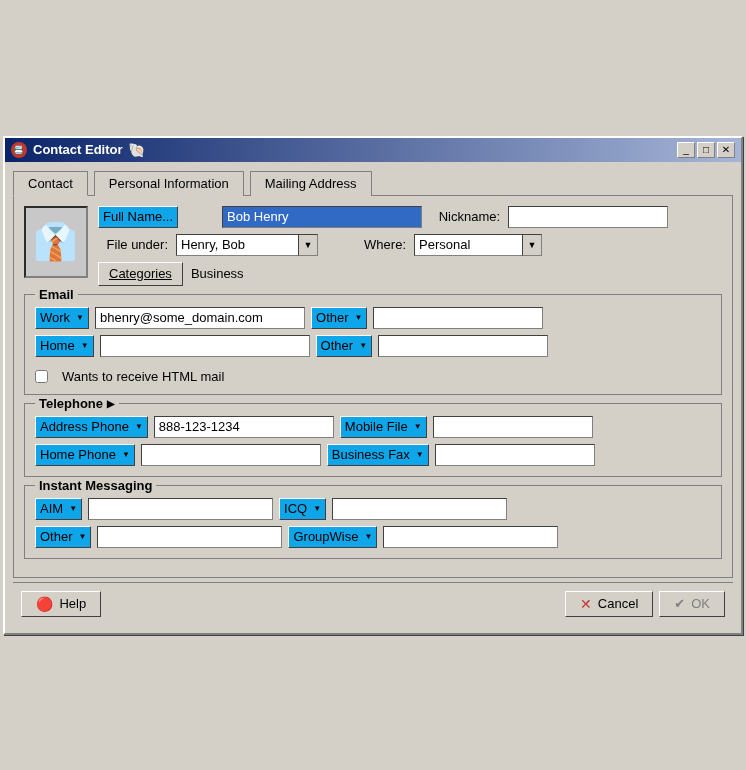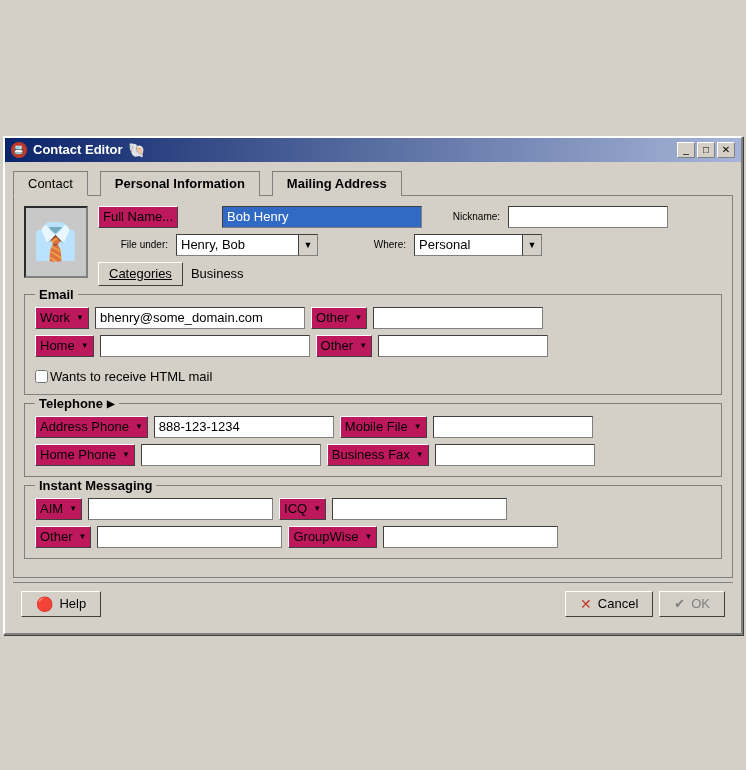--- a/index.html
+++ b/index.html
@@ -55,33 +55,32 @@
       border-left-color: #fff;
       font-size: 10px;
       cursor: pointer;
       display: flex; align-items: center; justify-content: center;
     }
     .window-body {
       padding: 8px;
     }
     .tabs {
       display: flex;
-      gap: 12px;
+      gap: 6px;
       margin-bottom: 0;
     }
     .tab {
       padding: 4px 14px;
       background: #d4d0c8;
       border: 1px solid #808080;
       border-bottom: none;
       cursor: pointer;
       font-size: 13px;
       position: relative;
       top: 1px;
-      font-weight: bold;
     }
     .tab.active {
       background: #d4d0c8;
       border-bottom: 1px solid #d4d0c8;
       z-index: 1;
       font-weight: normal;
     }
     .tab-content {
       border: 1px solid #808080;
       background: #d4d0c8;
@@ -113,42 +112,42 @@
       gap: 6px;
     }
     .field-row {
       display: flex;
       align-items: center;
       gap: 8px;
     }
     .field-label {
       min-width: 70px;
       text-align: right;
-      font-size: 10px;
+      font-size: 13px;
     }
     .text-input {
       height: 22px;
       background: white;
       border: 1px solid #808080;
       border-top-color: #404040;
       border-left-color: #404040;
       padding: 2px 4px;
       font-size: 13px;
     }
     .text-input.highlighted {
       background: #316ac5;
       color: white;
       margin-left: 36px;
     }
     .text-input.w200 { width: 200px; }
     .text-input.w150 { width: 122px; }
     .text-input.w120 { width: 108px; }
     .select-btn {
       height: 22px;
-      background: #be185d;
+      background: #0ea5e9;
       border: 1px solid #fff;
       border-right-color: #404040;
       border-bottom-color: #404040;
       display: flex;
       align-items: center;
       padding: 0 4px;
       cursor: pointer;
       gap: 4px;
       font-size: 13px;
       white-space: nowrap;
@@ -212,21 +211,21 @@
       margin-top: 6px;
     }
     .email-row {
       display: flex;
       align-items: center;
       gap: 6px;
     }
     .checkbox-row {
       display: flex;
       align-items: center;
-      gap: 2px;
+      gap: 14px;
       margin-top: 6px;
     }
     .phone-rows {
       display: flex;
       flex-direction: column;
       gap: 6px;
       margin-top: 6px;
     }
     .phone-row {
       display: flex;

